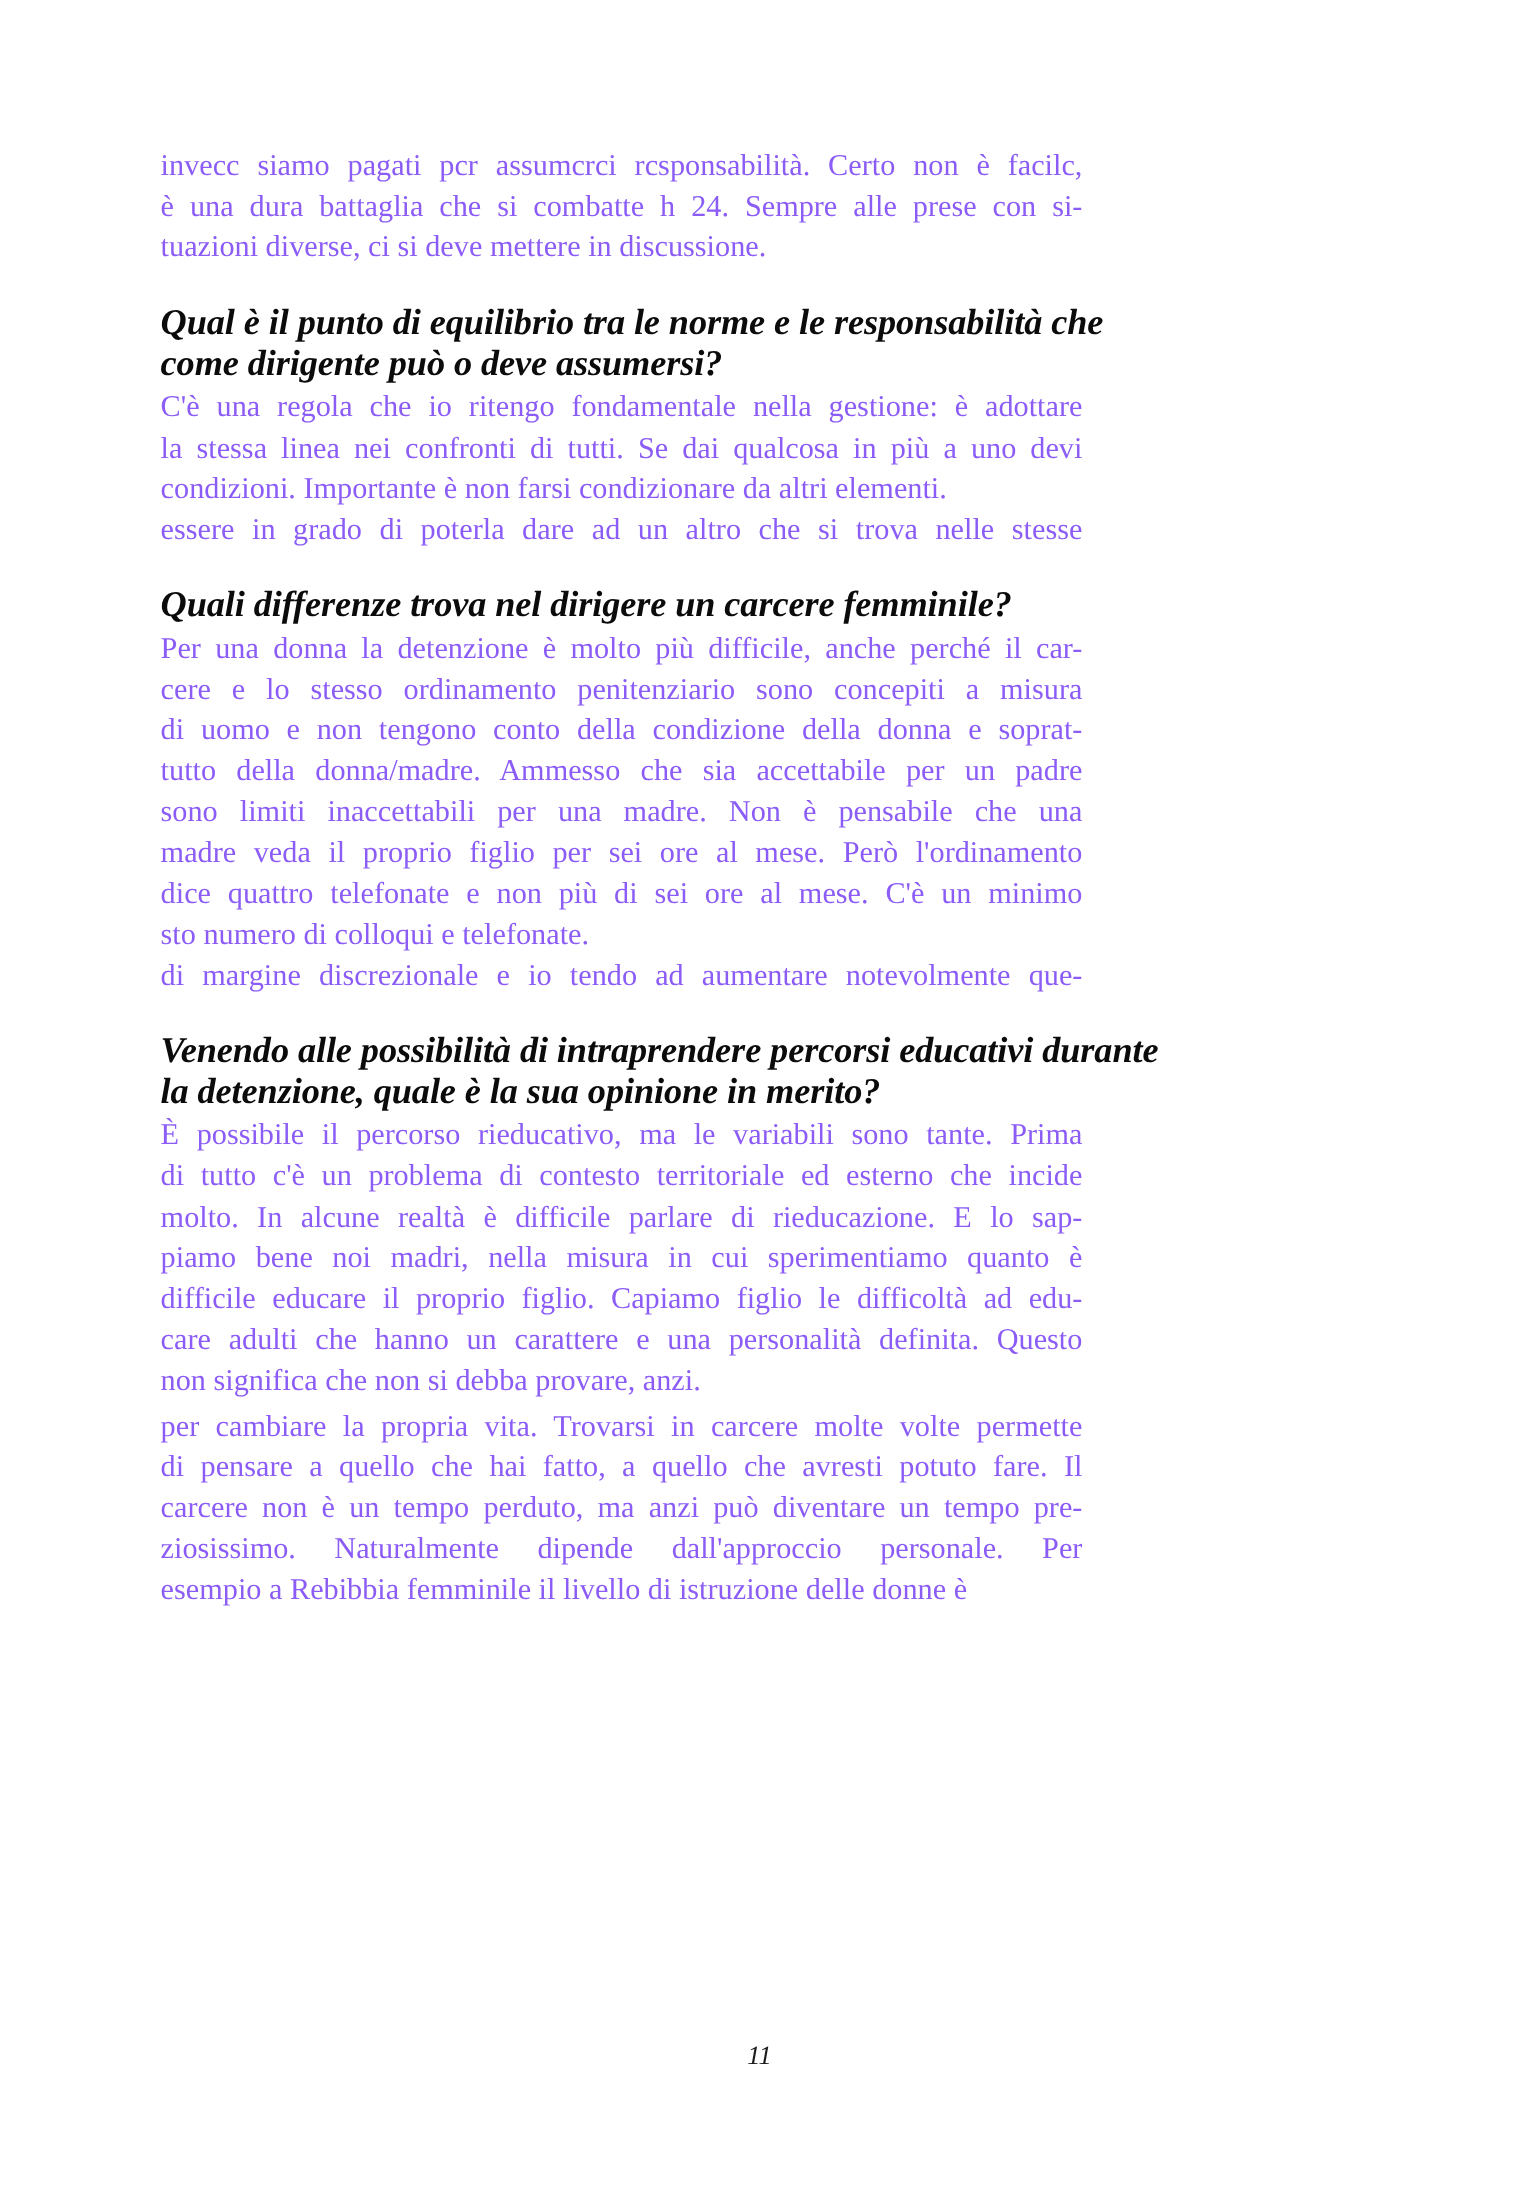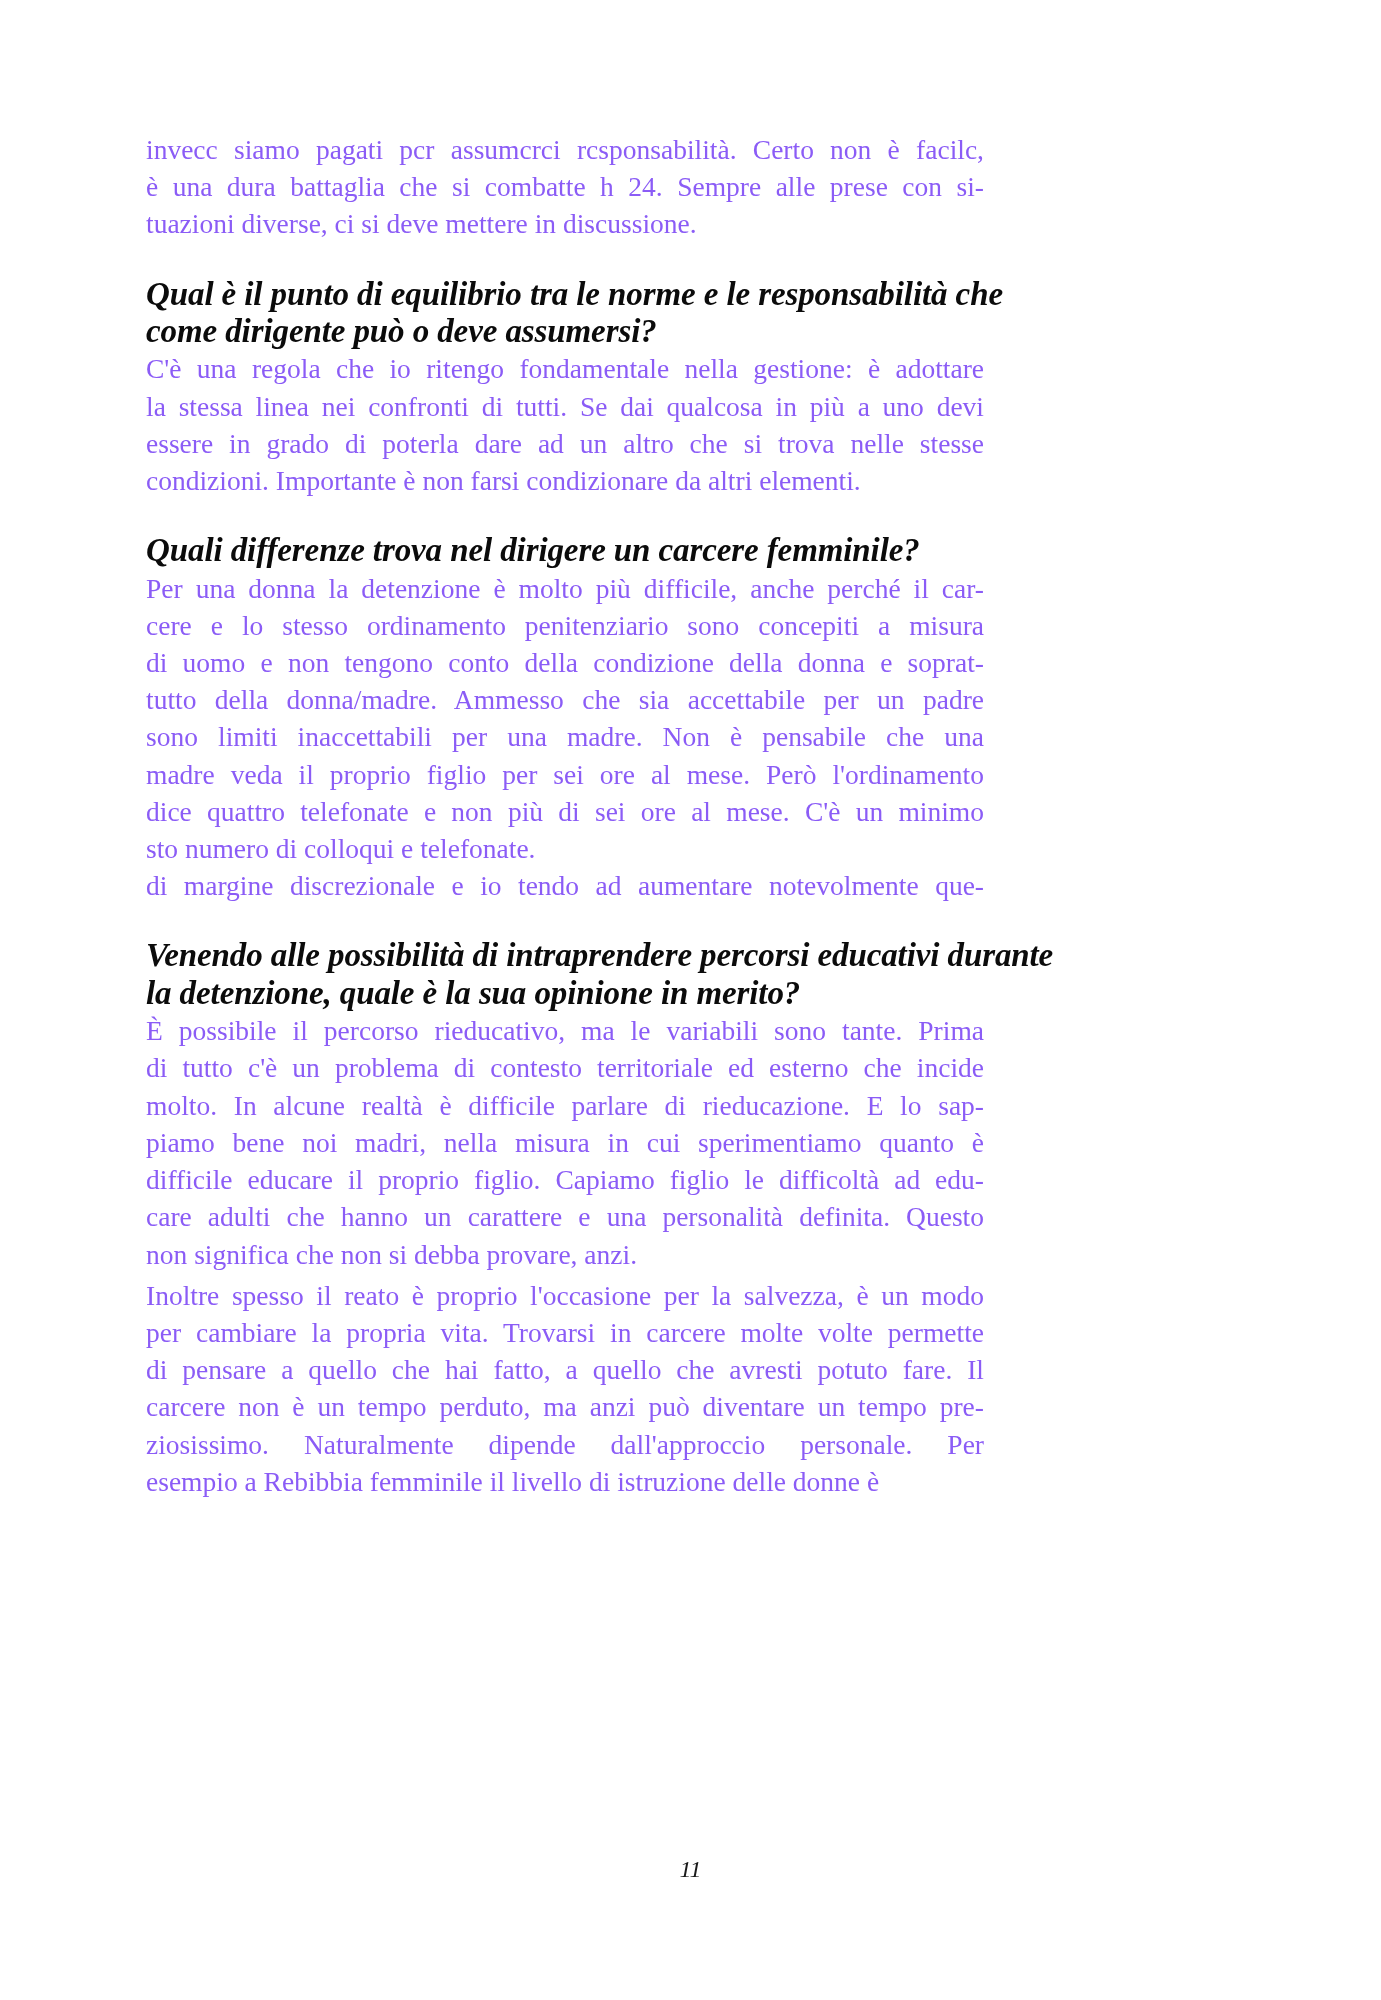--- a/index.html
+++ b/index.html
@@ -100,22 +100,22 @@
       </div>
       <div class="gap-block"></div>
       <div class="qhead">
         <span class="line">Qual è il punto di equilibrio tra le norme e le responsabilità che</span>
         <span class="line last">come dirigente può o deve assumersi?</span>
       </div>
       <div class="" style="height: 0px;"></div>
       <div class="para">
         <span class="line">C'è una regola che io ritengo fondamentale nella gestione: è adottare</span>
         <span class="line">la stessa linea nei confronti di tutti. Se dai qualcosa in più a uno devi</span>
+        <span class="line last">condizioni. Importante è non farsi condizionare da altri elementi.</span>
         <span class="line">essere in grado di poterla dare ad un altro che si trova nelle stesse</span>
-        <span class="line last">condizioni. Importante è non farsi condizionare da altri elementi.</span>
       </div>
       <div class="gap-block"></div>
       <div class="qhead">
         <span class="line last">Quali differenze trova nel dirigere un carcere femminile?</span>
       </div>
       <div class="" style="height: 0px;"></div>
       <div class="para">
         <span class="line">Per una donna la detenzione è molto più difficile, anche perché il car-</span>
         <span class="line">cere e lo stesso ordinamento penitenziario sono concepiti a misura</span>
         <span class="line">di uomo e non tengono conto della condizione della donna e soprat-</span>
@@ -136,21 +136,20 @@
         <span class="line">È possibile il percorso rieducativo, ma le variabili sono tante. Prima</span>
         <span class="line">di tutto c'è un problema di contesto territoriale ed esterno che incide</span>
         <span class="line">molto. In alcune realtà è difficile parlare di rieducazione. E lo sap-</span>
         <span class="line">piamo bene noi madri, nella misura in cui sperimentiamo quanto è</span>
         <span class="line">difficile educare il proprio figlio. Capiamo figlio le difficoltà ad edu-</span>
         <span class="line">care adulti che hanno un carattere e una personalità definita. Questo</span>
         <span class="line last">non significa che non si debba provare, anzi.</span>
       </div>
       <div class="gap-small"></div>
       <div class="para">
-        <span class="line">Inoltre spesso il reato è proprio l'occasione per la salvezza, è un modo</span>
         <span class="line">per cambiare la propria vita. Trovarsi in carcere molte volte permette</span>
         <span class="line">di pensare a quello che hai fatto, a quello che avresti potuto fare. Il</span>
         <span class="line">carcere non è un tempo perduto, ma anzi può diventare un tempo pre-</span>
         <span class="line">ziosissimo. Naturalmente dipende dall'approccio personale. Per</span>
         <span class="line last">esempio a Rebibbia femminile il livello di istruzione delle donne è</span>
       </div>
     </div>
 
   <div class="folio">11</div>
 

